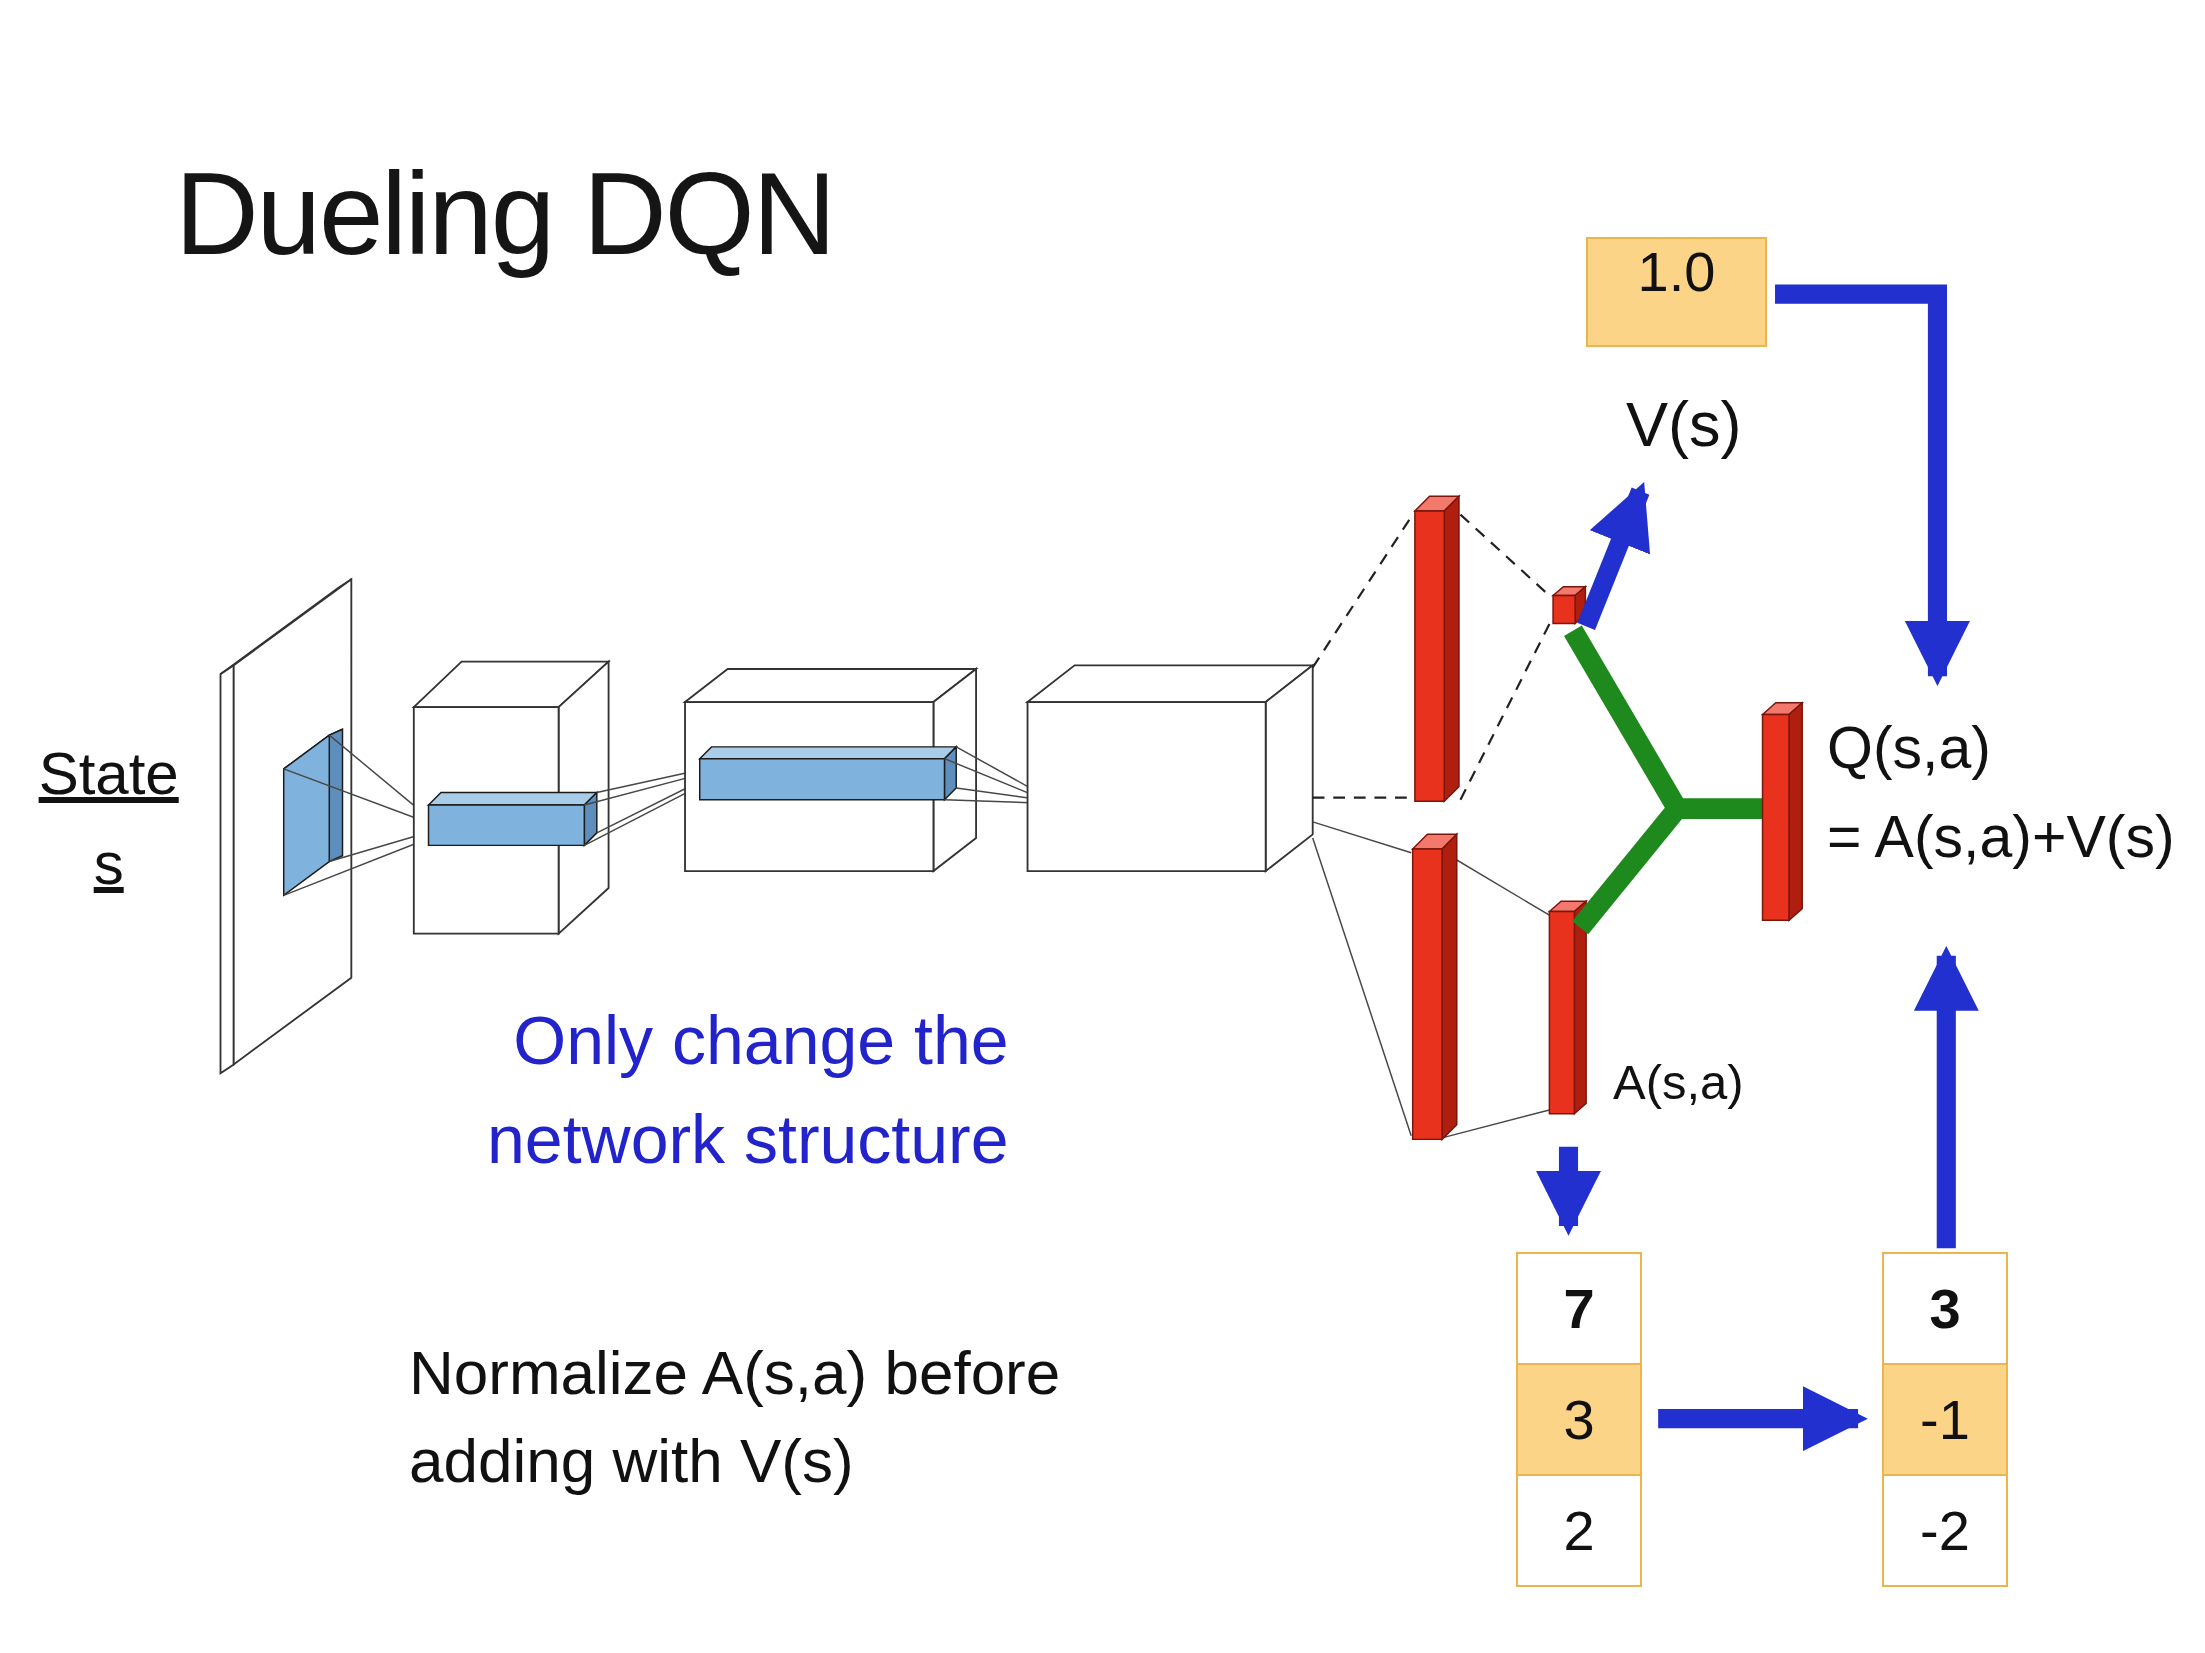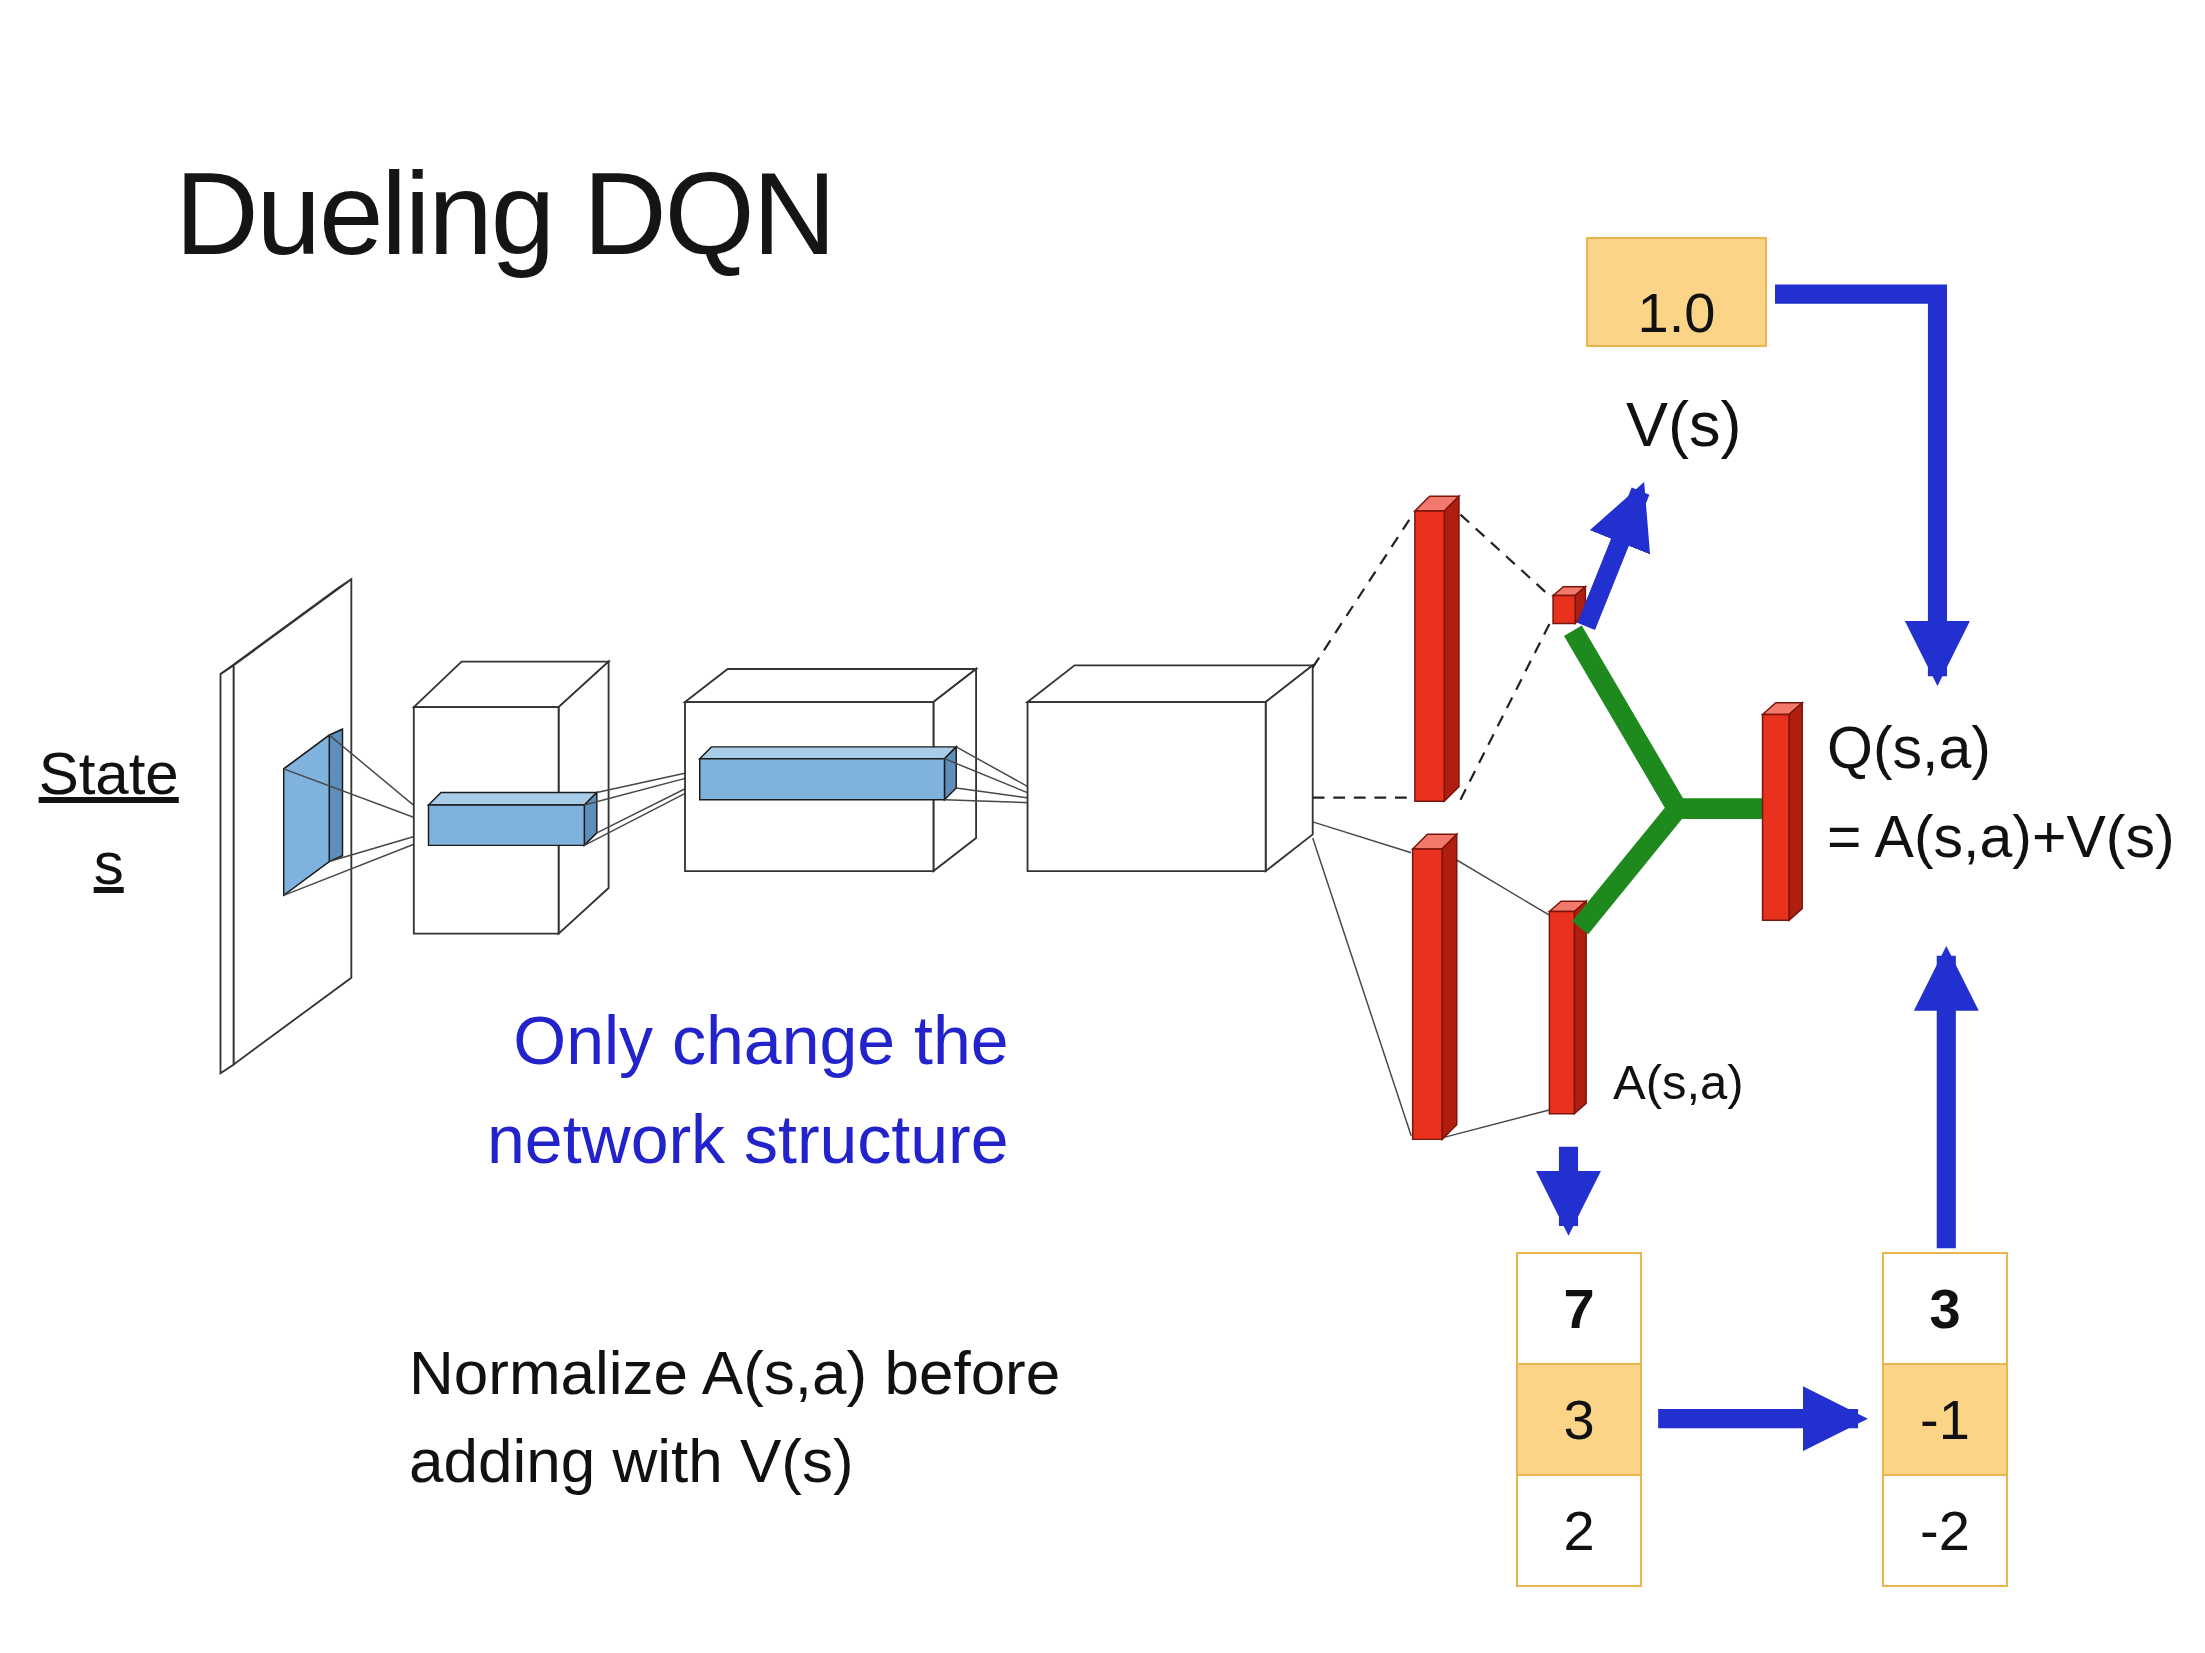--- a/index.html
+++ b/index.html
@@ -7,21 +7,21 @@
         font-family:"Liberation Sans",sans-serif;color:#111;}
   .abs{position:absolute;}
 
   .title{left:175px;top:147px;font-size:116px;letter-spacing:-2.2px;color:#151515;}
   .state{left:13.2px;top:729px;width:191px;text-align:center;font-size:60px;line-height:1.5;color:#111;text-decoration:underline;}
   .note-blue{left:487px;top:991px;font-size:68px;line-height:1.45;color:var(--note-blue);font-weight:500;text-align:right;}
   .note-black{left:409px;top:1329px;font-size:62px;line-height:1.42;color:#111;}
 
   .vbox{left:1586px;top:237px;width:181px;height:110px;background:var(--orange-fill);
         border:2.2px solid var(--orange-border);box-sizing:border-box;
-        display:flex;align-items:flex-end;justify-content:center;font-size:56px;color:#111;}
+        display:flex;align-items:flex-start;justify-content:center;font-size:56px;color:#111;}
   .vlabel{left:1626px;top:388px;font-size:63px;}
   .alabel{left:1613px;top:1054px;font-size:49px;}
   .qlabel{left:1827px;top:704px;font-size:59px;line-height:1.5;white-space:nowrap;}
 
   .vtable{width:126px;border:2.2px solid var(--orange-border);box-sizing:border-box;background:#fff;}
   .vtable .cell{height:109px;display:flex;align-items:center;justify-content:center;
                 font-size:56px;background:#fff;border-top:2.2px solid var(--orange-border);color:#111;}
   .vtable .cell:first-child{border-top:none;}
   .vtable .cell.hl{background:var(--orange-fill);}
   .vtable .cell.bold{font-weight:bold;}

